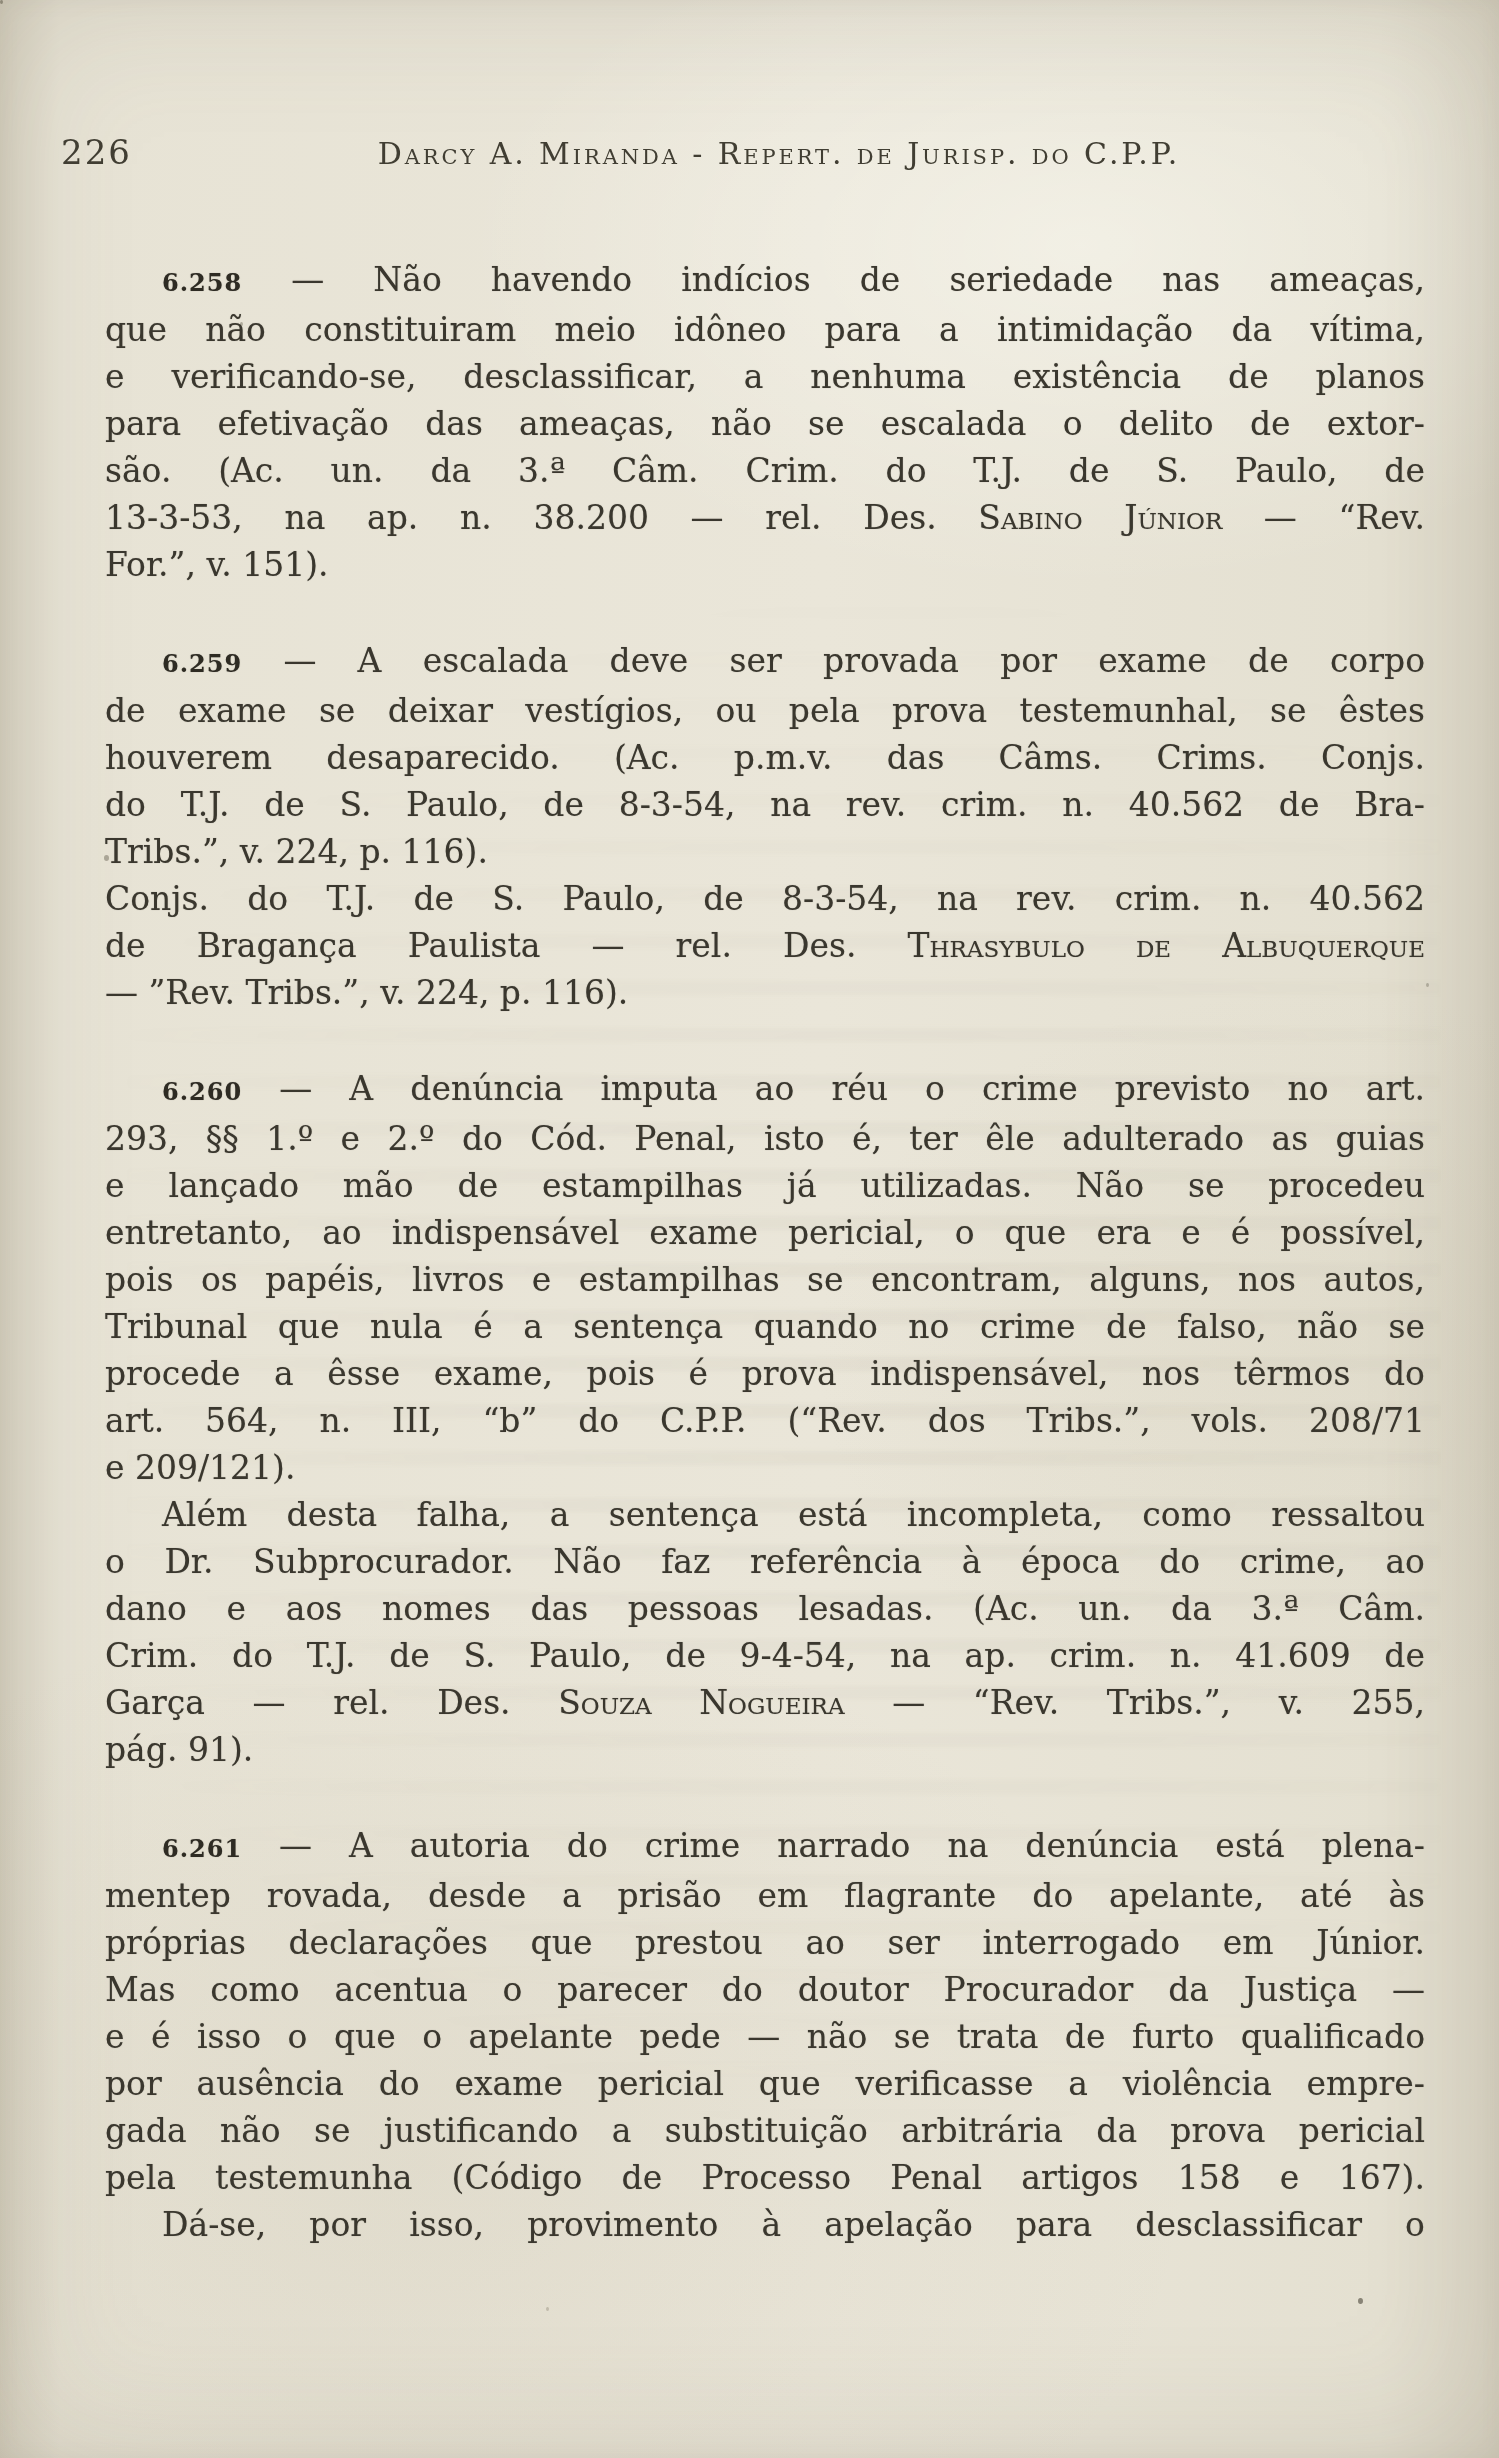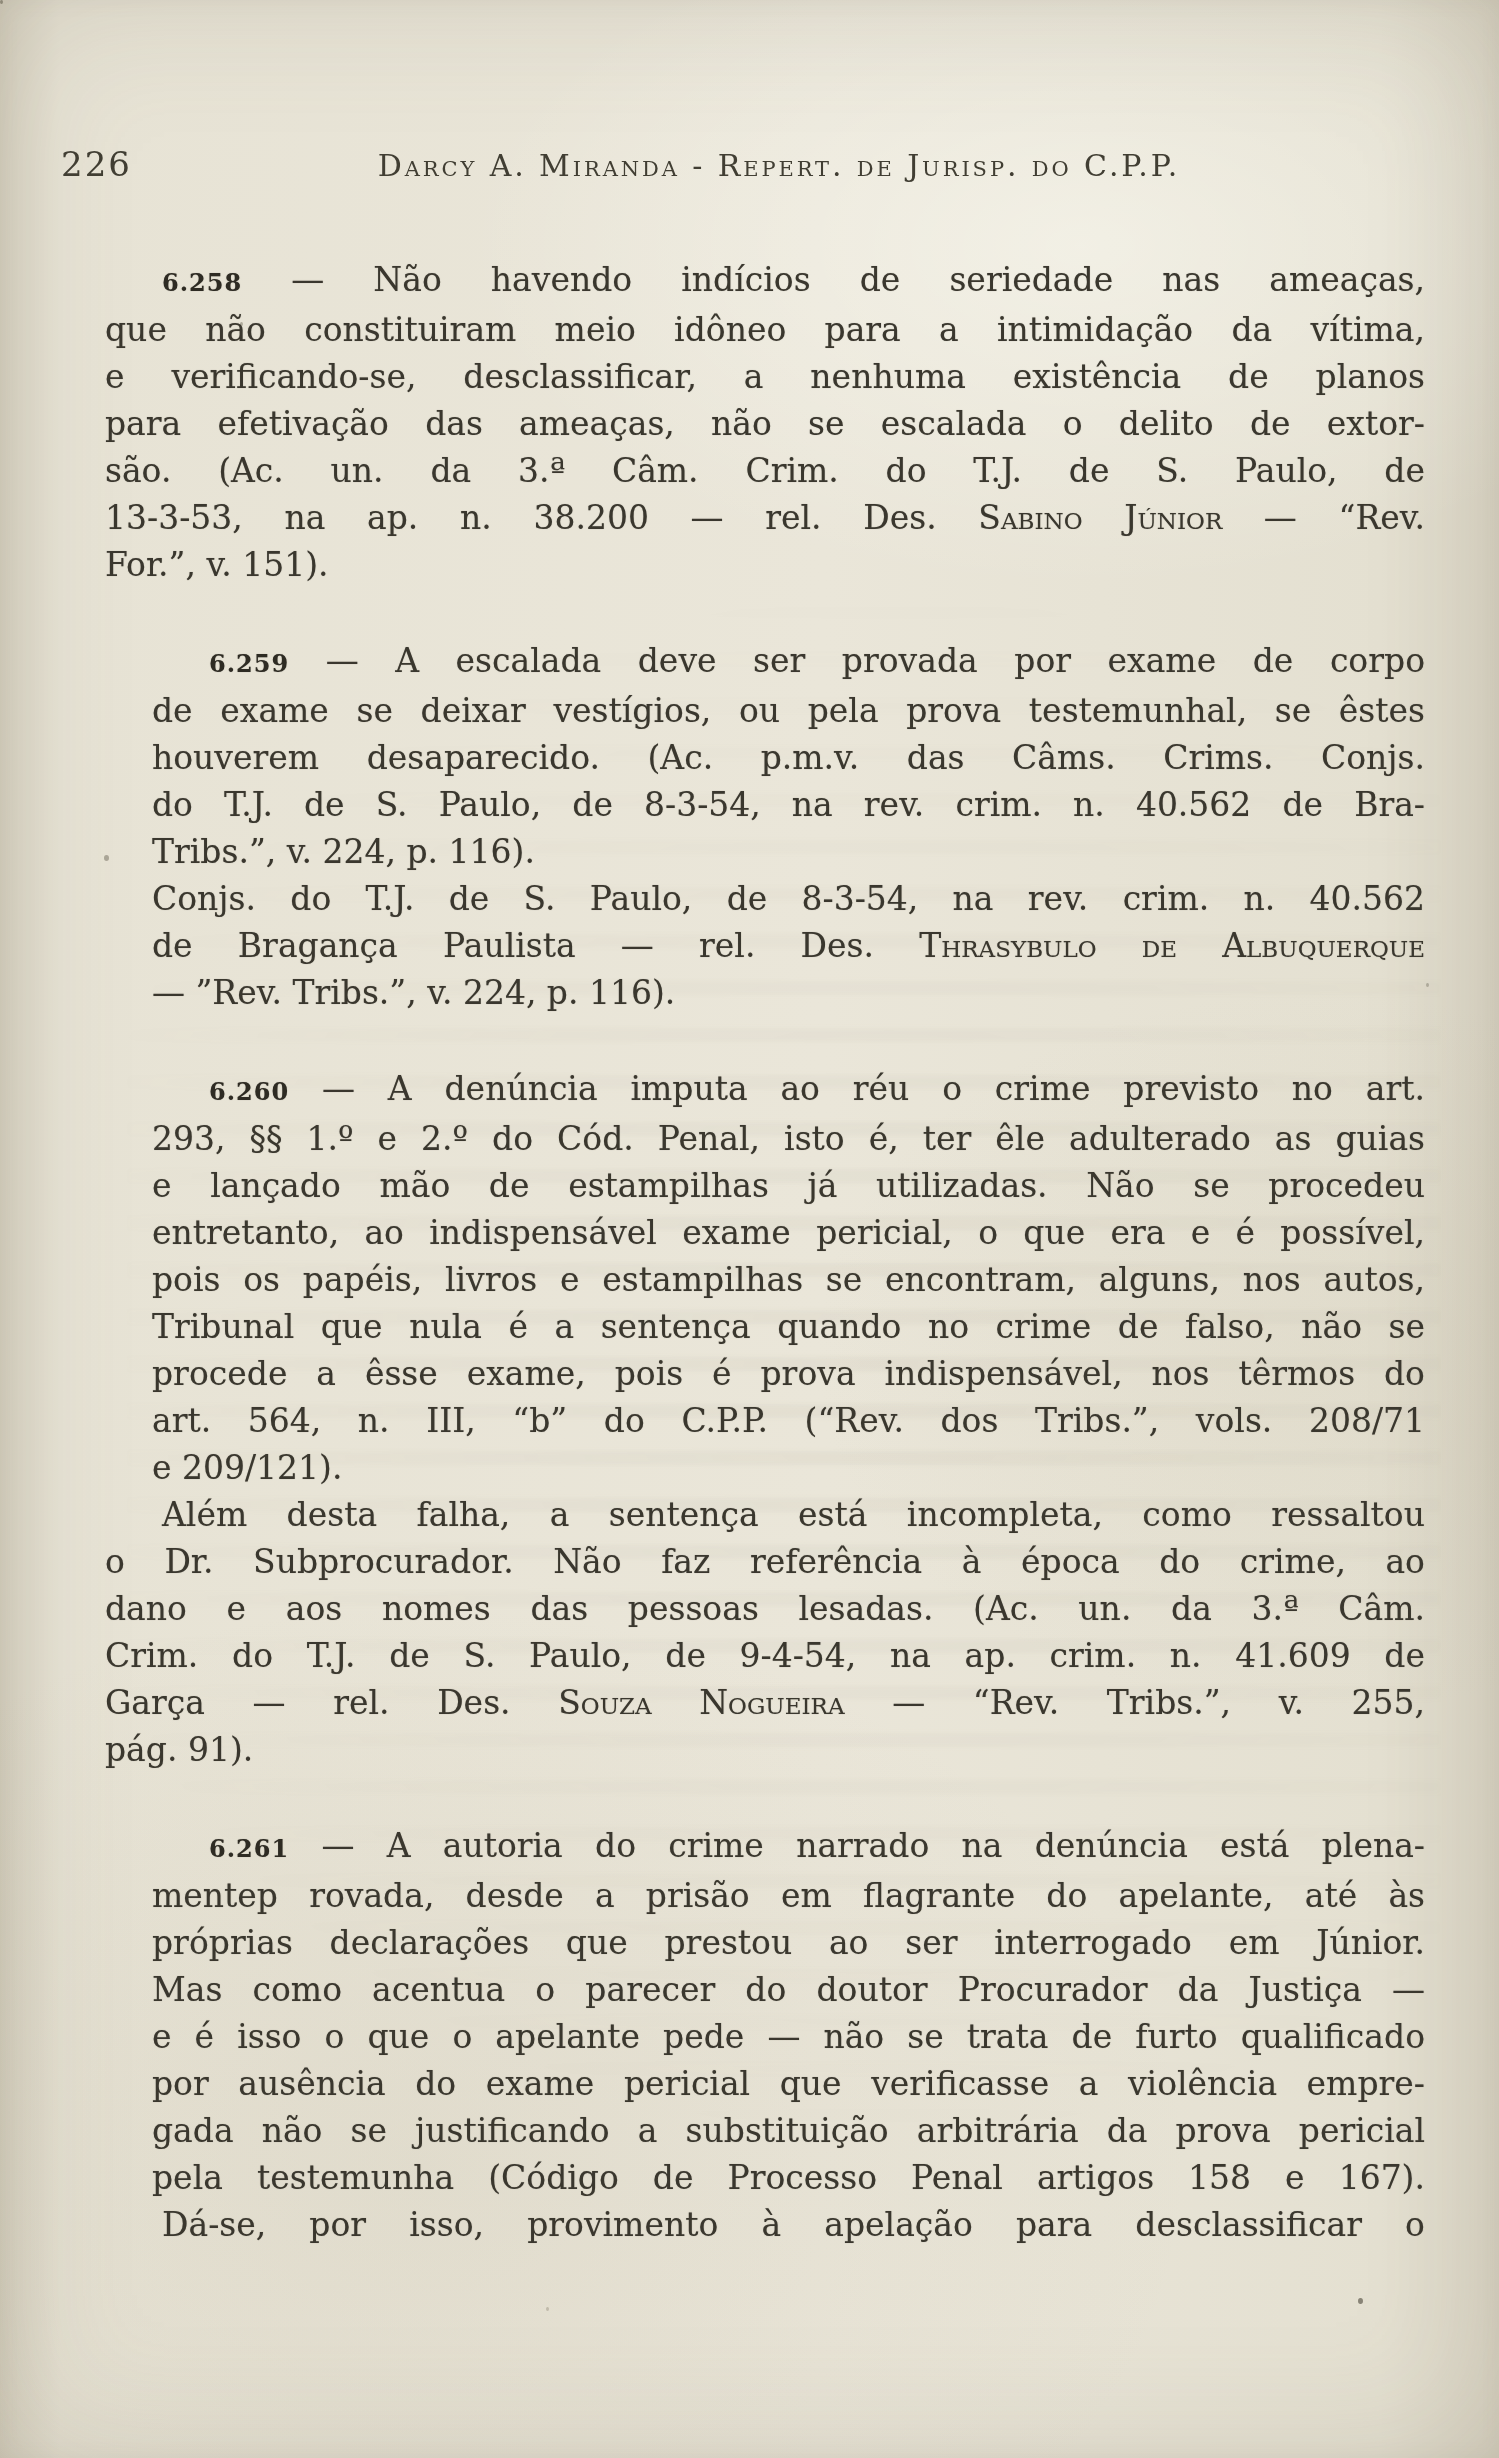--- a/index.html
+++ b/index.html
@@ -38,21 +38,21 @@
     border-radius: 50%;
     background: rgba(74,68,52,0.45);
     box-shadow:
       105px 856px 0 1px rgba(74,68,52,0.38),
       1426px 983px 0 0 rgba(74,68,52,0.30),
       546px 2307px 0 0 rgba(86,78,58,0.25),
       1359px 2299px 0 1px rgba(60,56,44,0.55),
       240px 322px 0 0 rgba(74,68,52,0.35);
     pointer-events: none;
   }
-  .header { position: absolute; top: 144px; left: 0; right: 0; height: 45px; }
+  .header { position: absolute; top: 132px; left: 0; right: 0; height: 45px; }
   .page-number {
     position: absolute; left: 61px; top: 0;
     font-size: 34px; letter-spacing: 2px; color: #413e33;
   }
   .running-title {
     position: absolute; left: 50%; top: 3.9px;
     transform: translateX(calc(-50% + 29px));
     font-variant: small-caps;
     font-size: 30px;
     letter-spacing: 2.9px;
@@ -63,21 +63,21 @@
   .line {
     font-size: 33px;
     line-height: 47px;
     text-align: justify;
     text-align-last: left;
     text-shadow: 0 0 1px rgba(58,55,47,0.35);
     white-space: normal;
   }
   .line.j { text-align-last: justify; }
   .para.ind > .line:first-child { padding-left: 57px; }
-  .para.gap { margin-top: 49px; margin-left: 47px; }
+  .para.gap { margin-top: 49px; }
   .b { font-weight: 700; font-size: 24px; letter-spacing: 1px; color: #2e2b23; }
   .sc { font-variant: small-caps; }
 </style>
 </head>
 <body>
 
 <div class="page">
   <div class="bleed"></div>
   <div class="specks"></div>
 

